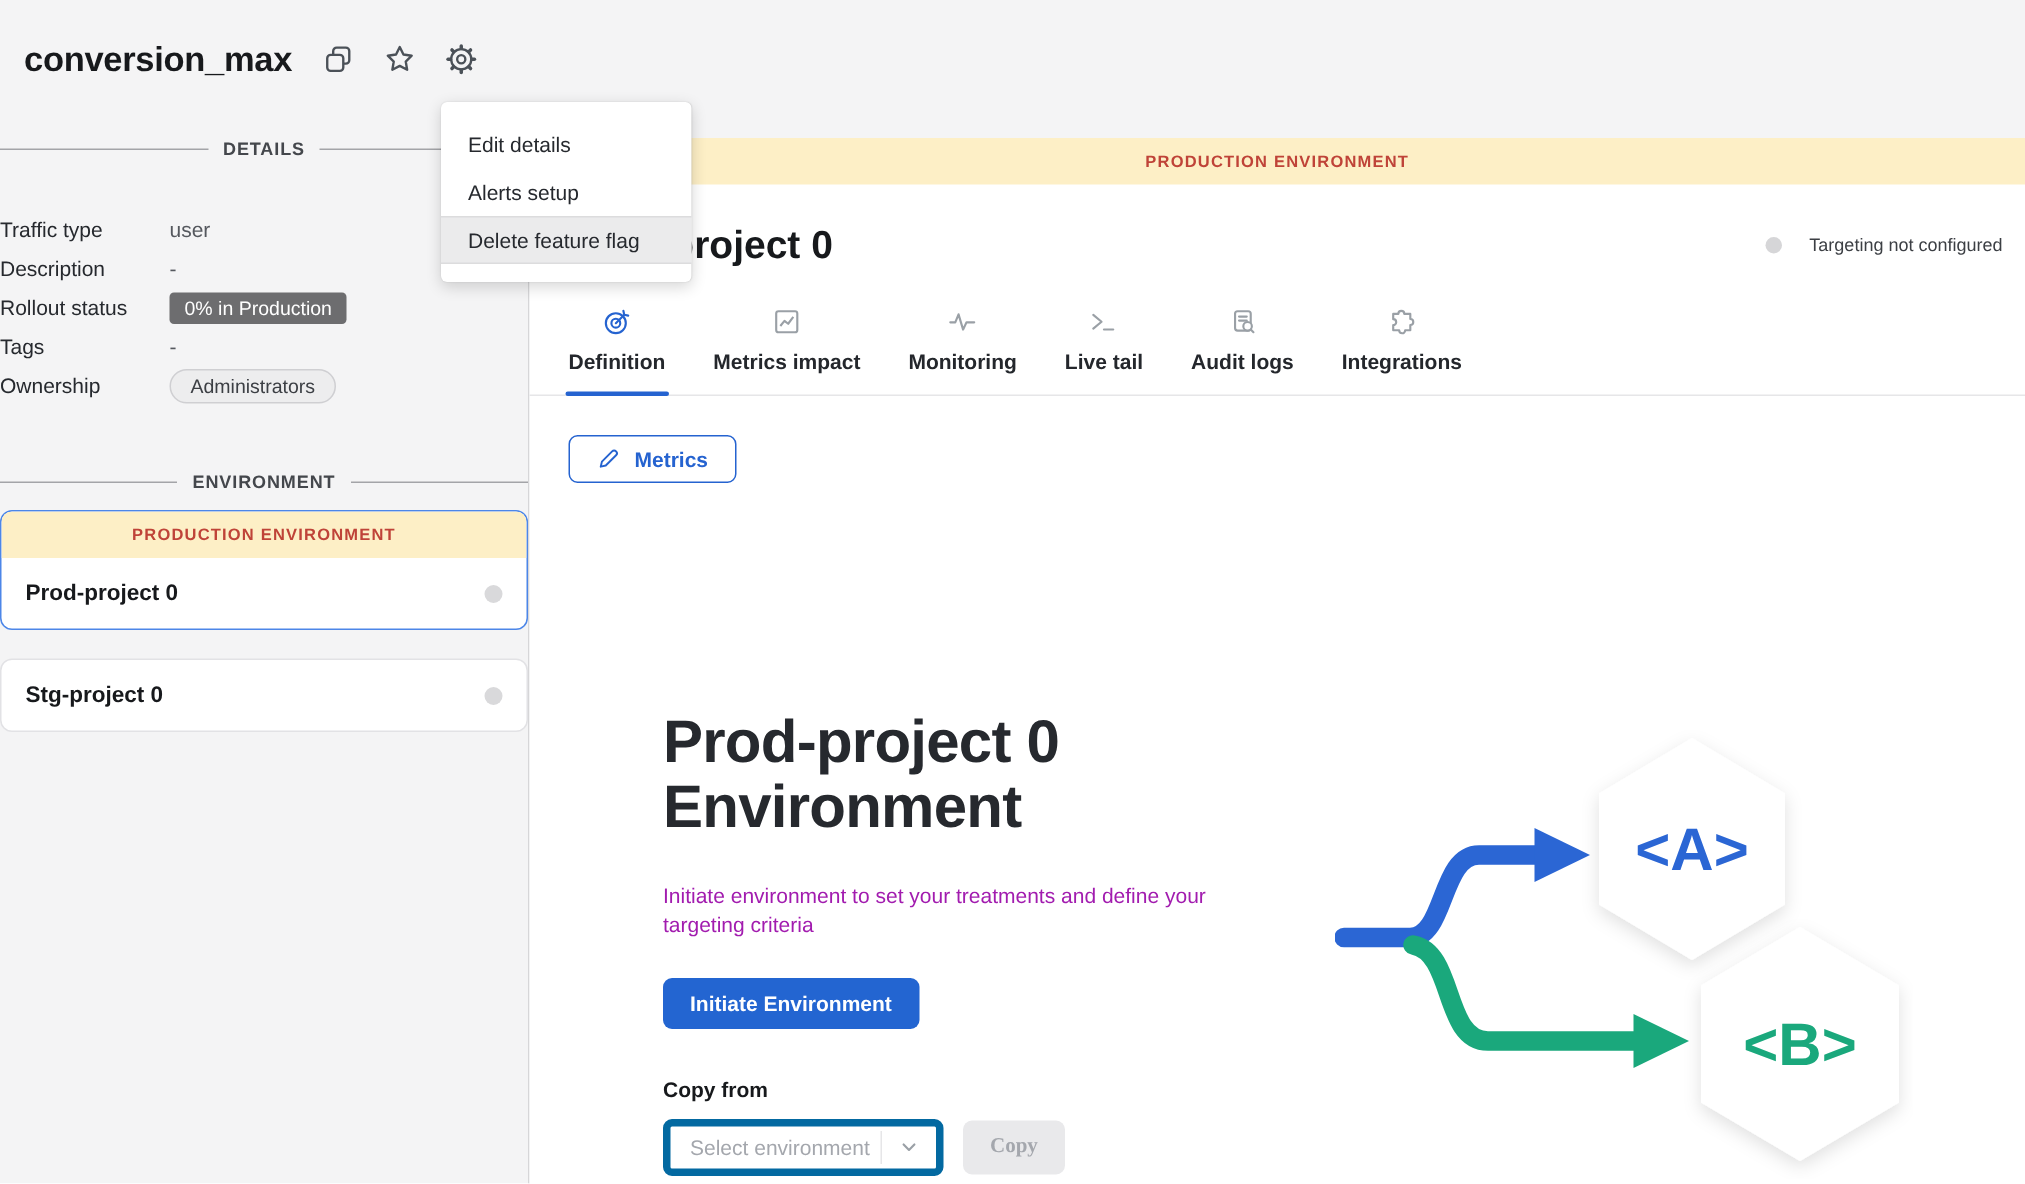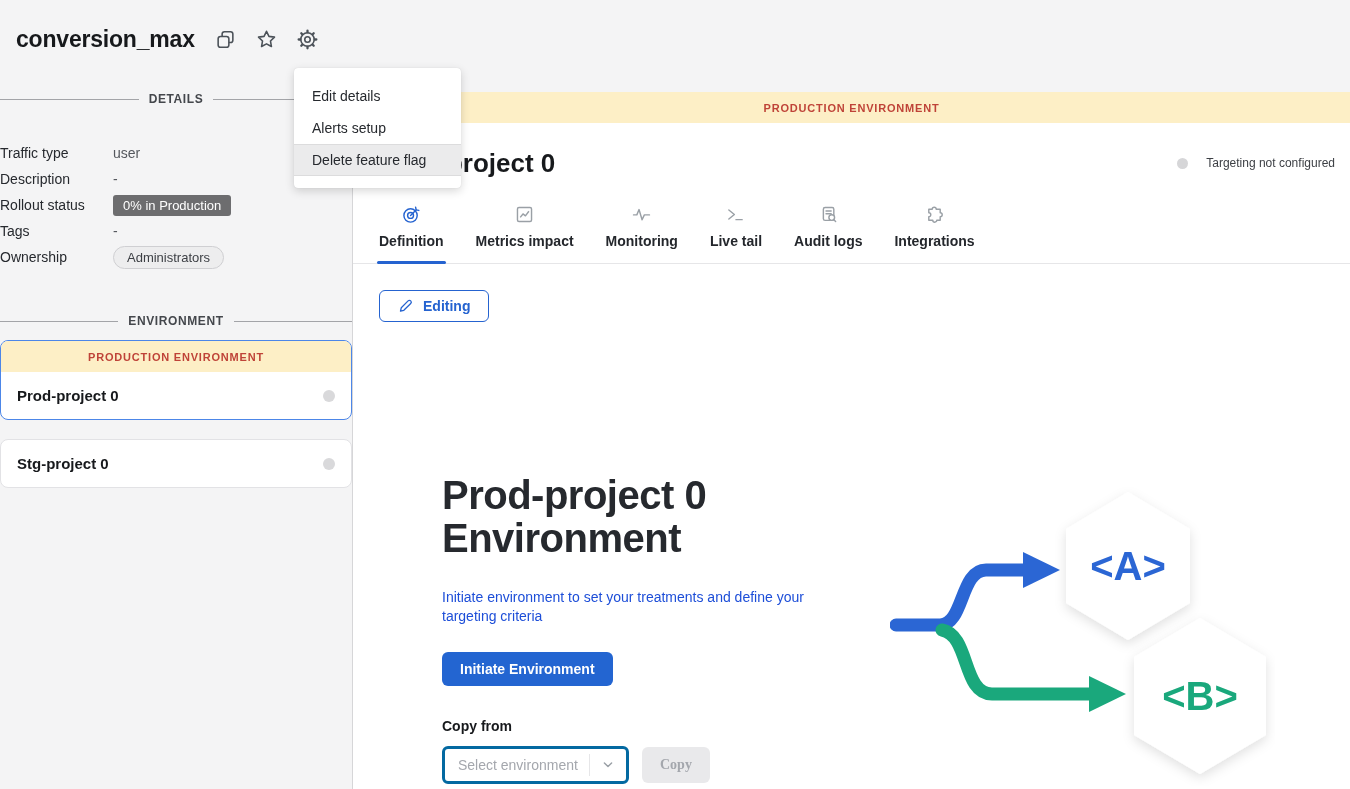--- a/index.html
+++ b/index.html
@@ -65,27 +65,27 @@
 
   .editing-btn { display:inline-flex; align-items:center; gap:9px; margin:26px 0 0 26px; padding:0 18px;
                  height:32px; border:1px solid #2563d0; border-radius:6px; background:#fff; color:#2563d0;
                  font-size:14px; font-weight:bold; cursor:pointer; font-family:inherit; }
   .editing-btn svg { width:16px; height:16px; }
 
   .empty-state { display:flex; margin-top:152px; padding-left:89px; }
   .empty-left { width:380px; }
   .empty-title { font-size:40px; font-weight:bold; color:#26292e; line-height:1.08; letter-spacing:-0.5px;
                  max-width:345px; }
-  .empty-desc { margin-top:28px; font-size:14px; color:#1d4ed8; line-height:1.35; max-width:372px; }
+  .empty-desc { margin-top:28px; font-size:14px; color:#a21caf; line-height:1.35; max-width:372px; }
   .initiate-btn { margin-top:26px; height:34px; padding:0 18px; background:#2365d1; border:none;
                   border-radius:6px; color:#fff; font-size:14px; font-weight:bold; cursor:pointer;
                   font-family:inherit; }
   .copy-from { margin-top:32px; font-size:14px; font-weight:bold; color:#17191c; }
   .copy-row { display:flex; align-items:center; margin-top:12px; }
-  .select { display:flex; align-items:center; width:187px; height:38px; border:3px solid #0369a1;
+  .select { display:flex; align-items:center; width:187px; height:38px; border:5px solid #0369a1;
             border-radius:6px; background:#fff; cursor:pointer; }
   .select-placeholder { flex:1; padding-left:13px; font-size:14px; color:#a4a7ad; }
   .select-divider { width:1px; height:22px; background:#e6e6e8; }
   .select-chevron { width:36px; display:flex; align-items:center; justify-content:center; color:#9aa0a6; }
   .select-chevron svg { width:16px; height:16px; }
   .copy-btn { margin-left:13px; height:36px; padding:0 18px; background:#e9e9eb; border:none; border-radius:6px;
               color:#a4a7ad; font-size:14px; font-weight:bold; cursor:default; font-family:Liberation Serif, serif; }
 
   .illustration { margin:10px 0 0 68px; }
   .hex-label-a { font:bold 40px "Liberation Sans", sans-serif; fill:#2b66d4; }
@@ -247,21 +247,21 @@
           </svg>
         </span>
         <span>Integrations</span>
       </div>
     </div>
 
     <button class="editing-btn">
       <svg viewBox="0 0 20 20" fill="none" stroke="currentColor" stroke-width="1.6" stroke-linejoin="round">
         <path d="M12.6 3.6 a1.9 1.9 0 0 1 3.3 3.3 L7.3 15.4 l-4.2 1 1-4.2 z"></path>
       </svg>
-      <span>Editing</span>
+      <span>Metrics</span>
     </button>
 
     <div class="empty-state">
       <div class="empty-left">
         <div class="empty-title">Prod-project 0 Environment</div>
         <div class="empty-desc">Initiate environment to set your treatments and define your targeting criteria</div>
         <button class="initiate-btn">Initiate Environment</button>
         <div class="copy-from">Copy from</div>
         <div class="copy-row">
           <div class="select">

